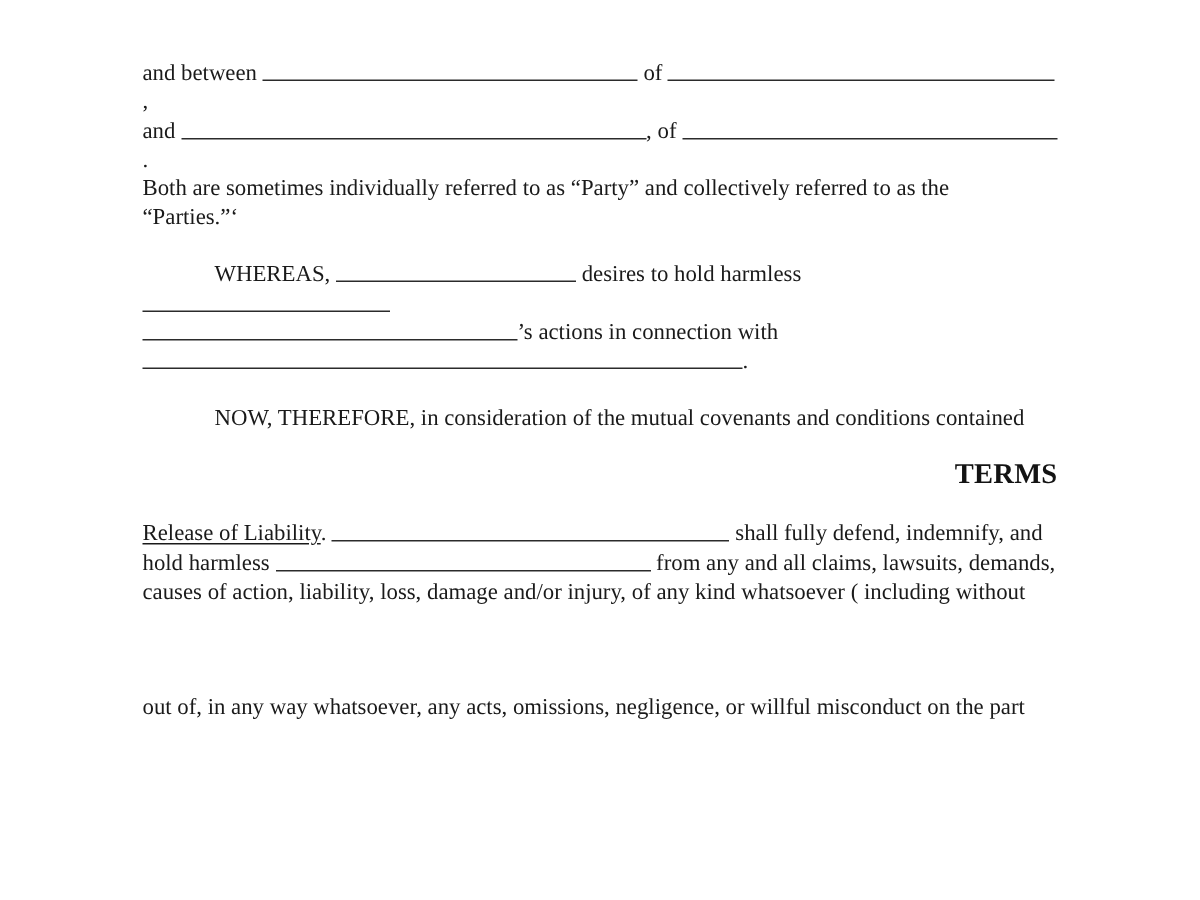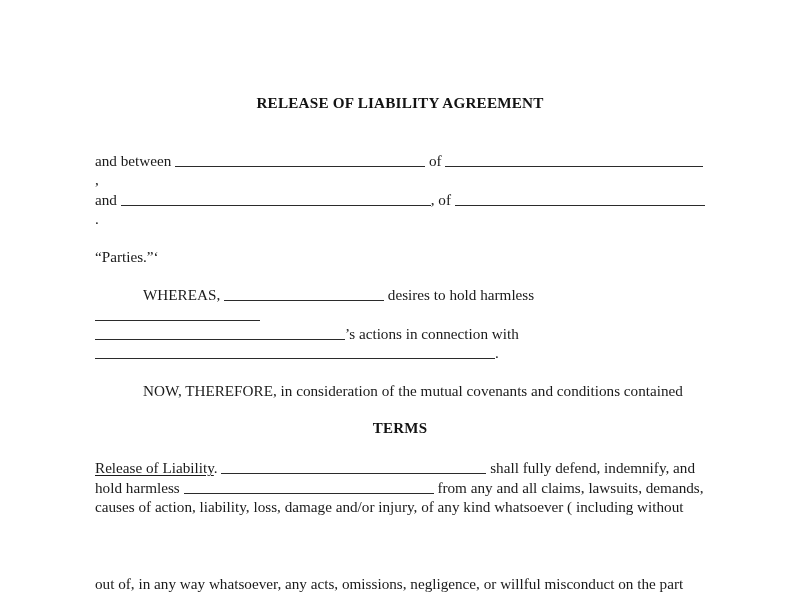--- a/index.html
+++ b/index.html
@@ -36,23 +36,23 @@
     font-weight: bold;
     font-size: 15.2px;
     letter-spacing: 0.2px;
     margin: 0;
     padding-top: 93px;
     line-height: 19px;
     color: #131313;
   }
 
   .section-heading {
-    text-align: center;
+    text-align: right;
     font-weight: bold;
-    font-size: 15px;
+    font-size: 19px;
     letter-spacing: 0.2px;
     margin: 0;
     line-height: 19px;
     color: #131313;
   }
 
   .para {
     font-size: 15.2px;
     line-height: 19.2px;
     margin: 0;
@@ -91,34 +91,33 @@
   }
 
   .pgroup { margin: 0; }
 </style>
 </head>
 <body>
 
 <div class="page">
   <div class="content">
 
-    <h1 class="doc-title">RELEASE OF LIABILITY AGREEMENT</h1>
 
     <div class="spacer-md"></div>
 
     <p class="para pgroup">
       <span class="indent"></span><br>
       <span>and between</span>
       <span class="blank b-250"></span>
       <span>of</span>
       <span class="blank b-258"></span><span>,</span><br>
       <span>and</span>
       <span class="blank b-310"></span><span>, of</span>
       <span class="blank b-250"></span><span>.</span><br>
-      <br>
+      <span>Both are sometimes individually referred to as “Party” and collectively referred to as the</span><br>
       <span>“Parties.”‘</span>
     </p>
 
     <div class="spacer-sm"></div>
 
     <p class="para pgroup">
       <span class="indent"></span><span>WHEREAS,</span>
       <span class="blank b-160"></span>
       <span>desires to hold harmless</span><br>
       <span class="blank b-165"></span>

